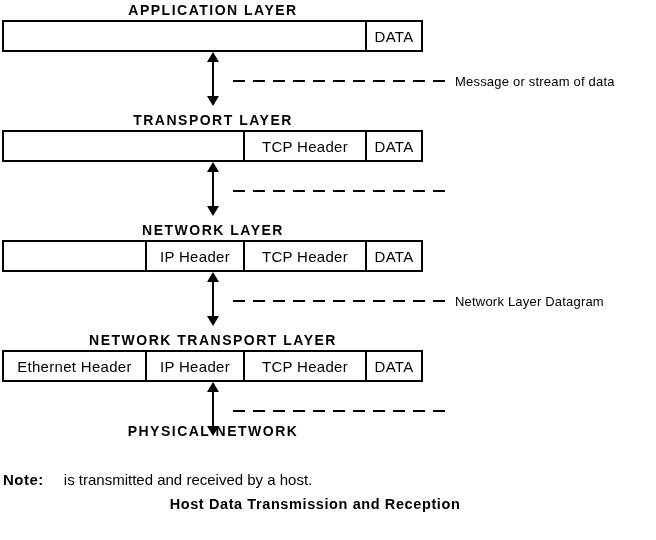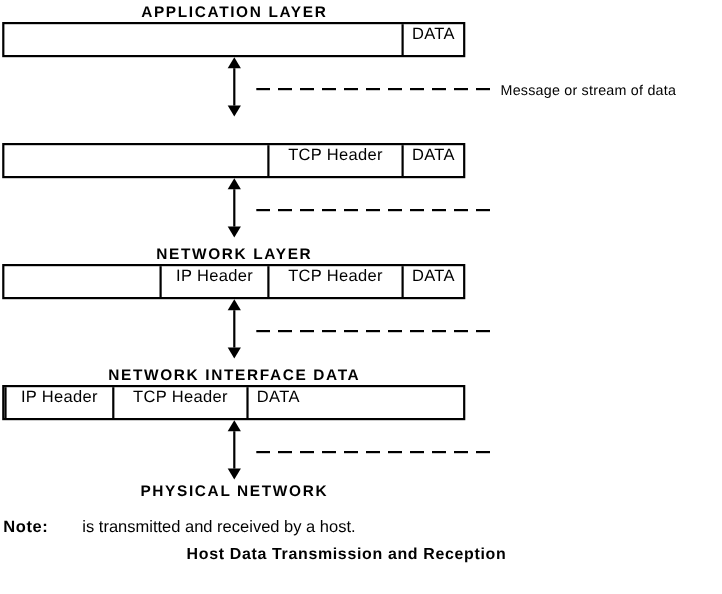--- a/index.html
+++ b/index.html
@@ -17,21 +17,21 @@
   .layer-title {
     position: absolute; left: 213px; top: 2px; transform: translateX(-50%);
     font-size: 14px; font-weight: bold; letter-spacing: 1.5px; white-space: nowrap;
   }
 
   .box {
     position: absolute; left: 2px; top: 20px; width: 421px; height: 32px;
     border: 2px solid var(--ink); display: flex; background: var(--bg);
   }
   .cell {
-    display: flex; justify-content: center;
+    display: flex; align-items: center; justify-content: center;
     border-left: 2px solid var(--ink); height: 100%;
     font-size: 15px; letter-spacing: 0.3px; white-space: nowrap;
   }
   .cell.first { border-left: none; }
 
   .arrow {
     position: absolute; left: 207px; top: 52px; width: 12px; height: 54px;
     display: flex; flex-direction: column; align-items: center;
   }
   .arrow .head-up {
@@ -49,27 +49,27 @@
   .dash-line {
     position: absolute; left: 233px; top: 80px; width: 214px; height: 2px;
     background: repeating-linear-gradient(90deg, var(--ink) 0, var(--ink) 12px, transparent 12px, transparent 20px);
   }
   .annotation {
     position: absolute; left: 455px; top: 73px;
     font-size: 13px; line-height: 18px; white-space: nowrap; letter-spacing: 0.2px;
   }
 
   .physical-title {
-    position: absolute; left: 213px; top: 438px; transform: translateX(-50%);
+    position: absolute; left: 213px; top: 423px; transform: translateX(-50%);
     font-size: 14px; font-weight: bold; letter-spacing: 1.5px; white-space: nowrap;
   }
 
   .note {
     position: absolute; left: 3px; top: 471px;
-    display: flex; gap: 24px; font-size: 15px; line-height: 18px;
+    display: flex; gap: 13px; font-size: 15px; line-height: 18px;
   }
   .note-label { font-weight: bold; letter-spacing: 0.5px; }
   .note-line2 { margin-left: 7px; }
 
   .caption {
     position: absolute; left: 315px; top: 496px; transform: translateX(-50%);
     font-size: 14.5px; font-weight: bold; letter-spacing: 0.6px; white-space: nowrap;
   }
 </style>
 </head>
@@ -89,20 +89,21 @@
         </div>
     <div class="arrow">
       <div class="head-up"></div>
       <div class="shaft"></div>
       <div class="head-down"></div>
     </div>
     <div class="dash-line"></div>
     <div class="annotation">Message or stream of data</div>
   </div>
       <div class="section" style="top: 110px;">
+    <div class="layer-title">TRANSPORT LAYER</div>
     <div class="box">
           <div class="cell first" style="width: 239px;">
             <span></span>
           </div>
           <div class="cell" style="width: 122px;">
             <span>TCP Header</span>
           </div>
           <div class="cell" style="width: 56px;">
             <span>DATA</span>
           </div>
@@ -129,24 +130,28 @@
           <div class="cell" style="width: 56px;">
             <span>DATA</span>
           </div>
         </div>
     <div class="arrow">
       <div class="head-up"></div>
       <div class="shaft"></div>
       <div class="head-down"></div>
     </div>
     <div class="dash-line"></div>
+    <div class="annotation">Network Layer Datagram</div>
   </div>
       <div class="section" style="top: 330px;">
-    <div class="layer-title">NETWORK INTERFACE DATA</div>
+    <div class="layer-title">NETWORK TRANSPORT LAYER</div>
     <div class="box">
+          <div class="cell first" style="width: 141px;">
+            <span>Ethernet Header</span>
+          </div>
           <div class="cell" style="width: 98px;">
             <span>IP Header</span>
           </div>
           <div class="cell" style="width: 122px;">
             <span>TCP Header</span>
           </div>
           <div class="cell" style="width: 56px;">
             <span>DATA</span>
           </div>
         </div>

